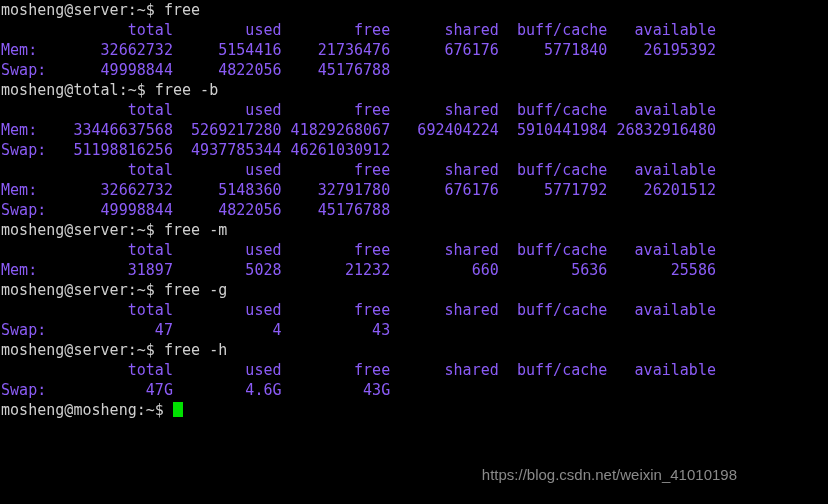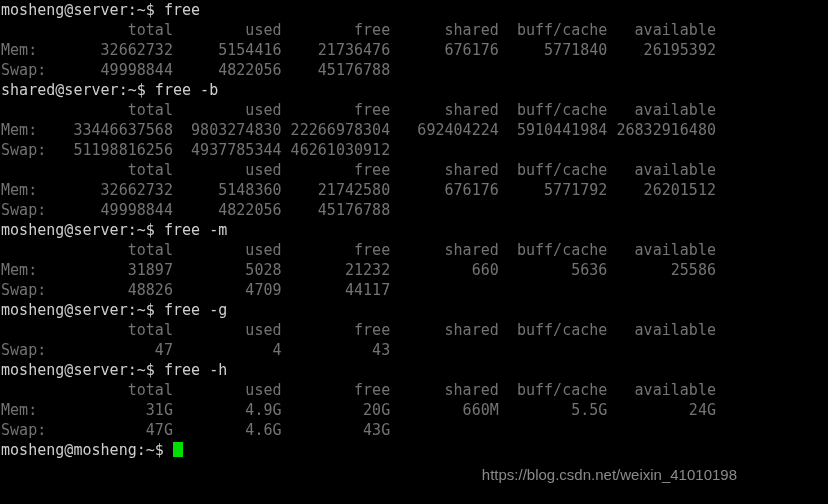--- a/index.html
+++ b/index.html
@@ -32,21 +32,21 @@
     top: 0px;
     left: 1px;
     width: 826px;
   }
   .line {
     height: 20px;
     line-height: 20px;
     white-space: pre;
     font-family: "DejaVu Sans Mono", "Liberation Mono", monospace;
     font-size: 15px;
-    color: #737373;
+    color: #8b5cf6;
     letter-spacing: 0.02px;
   }
   .line.prompt-line {
     color: #cfcfcf;
   }
   .cursor {
     display: inline-block;
     width: 10px;
     height: 15px;
     background: #00e000;
@@ -68,41 +68,39 @@
 <body>
 
 <div id="terminal">
   <div class="screen">
 
     <div class="line prompt-line">mosheng@server:~$ free</div>
     <div class="line">              total        used        free      shared  buff/cache   available</div>
     <div class="line">Mem:       32662732     5154416    21736476      676176     5771840    26195392</div>
     <div class="line">Swap:      49998844     4822056    45176788</div>
 
-    <div class="line prompt-line">shared@server:~$ free -b</div>
+    <div class="line prompt-line">mosheng@total:~$ free -b</div>
     <div class="line">              total        used        free      shared  buff/cache   available</div>
-    <div class="line">Mem:    33446637568  9803274830 22266978304   692404224  5910441984 26832916480</div>
+    <div class="line">Mem:    33446637568  5269217280 41829268067   692404224  5910441984 26832916480</div>
     <div class="line">Swap:   51198816256  4937785344 46261030912</div>
 
     <div class="line">              total        used        free      shared  buff/cache   available</div>
-    <div class="line">Mem:       32662732     5148360    21742580      676176     5771792    26201512</div>
+    <div class="line">Mem:       32662732     5148360    32791780      676176     5771792    26201512</div>
     <div class="line">Swap:      49998844     4822056    45176788</div>
 
     <div class="line prompt-line">mosheng@server:~$ free -m</div>
     <div class="line">              total        used        free      shared  buff/cache   available</div>
     <div class="line">Mem:          31897        5028       21232         660        5636       25586</div>
-    <div class="line">Swap:         48826        4709       44117</div>
 
     <div class="line prompt-line">mosheng@server:~$ free -g</div>
     <div class="line">              total        used        free      shared  buff/cache   available</div>
     <div class="line">Swap:            47           4          43</div>
 
     <div class="line prompt-line">mosheng@server:~$ free -h</div>
     <div class="line">              total        used        free      shared  buff/cache   available</div>
-    <div class="line">Mem:            31G        4.9G         20G        660M        5.5G         24G</div>
     <div class="line">Swap:           47G        4.6G         43G</div>
 
     <div class="line prompt-line"><span>mosheng@mosheng:~$ </span><span class="cursor"></span></div>
 
   </div>
 
   <div class="watermark">https://blog.csdn.net/weixin_41010198</div>
 </div>
 
 </body></html>

